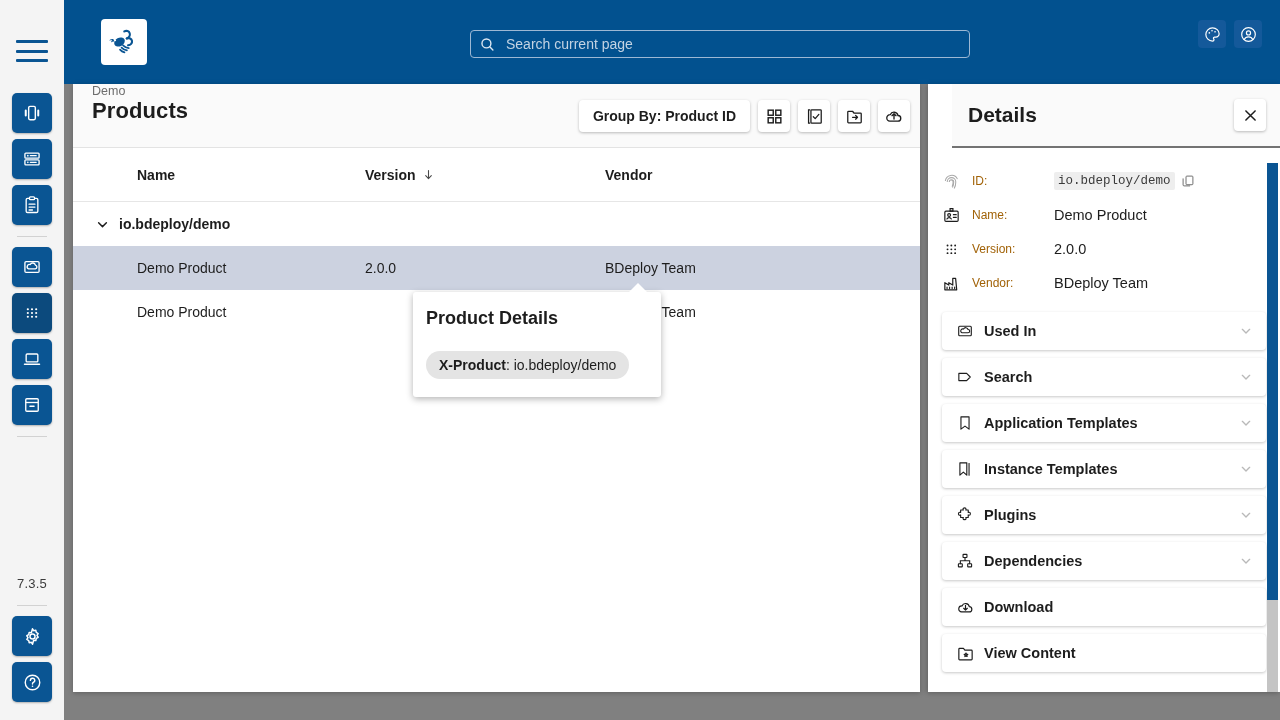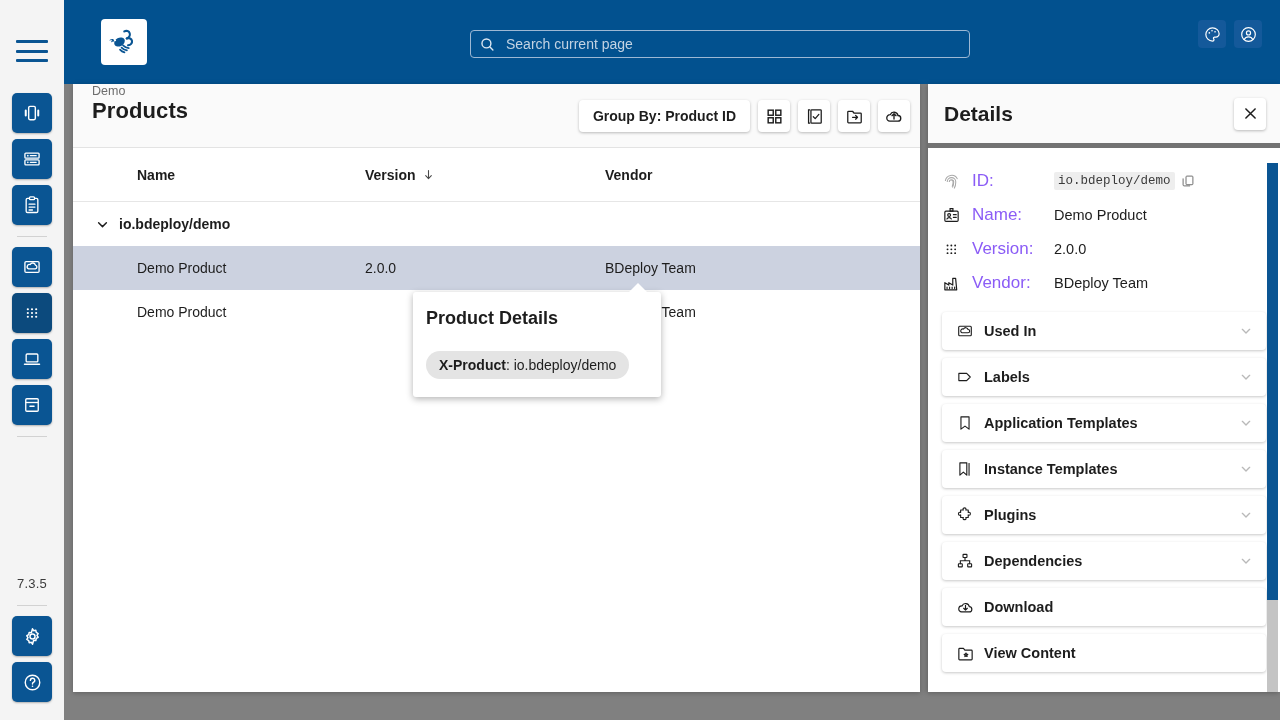--- a/index.html
+++ b/index.html
@@ -168,35 +168,36 @@
 
   
   .details {
     position: absolute; left: 928px; top: 84px;
     width: 352px; height: 608px;
     background: #ffffff;
     box-shadow: -1px 1px 5px rgba(0,0,0,0.25);
     overflow: hidden;
   }
   .details-head {
-    height: 64px; background: #fafafa; border-bottom: 5px solid #737373;
+    height: 64px; background: #fafafa; border-bottom: 2px solid #737373;
     display: flex; align-items: center; padding: 0 14px 0 16px;
     justify-content: space-between;
+    margin-left: 24px;
   }
   .details-title { font-size: 21px; font-weight: bold; color: #1d1d1d; }
   .close-btn {
     width: 32px; height: 32px; border-radius: 4px; background: #fff;
     box-shadow: 0 1px 3px rgba(0,0,0,0.26);
     display: flex; align-items: center; justify-content: center; cursor: pointer;
   }
   .details-body { padding: 16px 16px 0 14px; position: relative; }
   .kv { display: flex; align-items: center; height: 34px; }
   .kv-icon { width: 30px; display: flex; align-items: center; justify-content: flex-start; color: #1d1d1d; }
   .kv-icon.muted { color: #a9a9a9; }
-  .kv-label { width: 82px; font-size: 17px; color: #8b5cf6; }
+  .kv-label { width: 82px; font-size: 12px; color: #a16207; }
   .kv-val { font-size: 14.5px; color: #1d1d1d; display: flex; align-items: center; gap: 6px; }
   .mono-chip {
     font-family: "Liberation Mono", monospace; font-size: 12.5px;
     background: #eeeeee; color: #3a3a3a; padding: 2px 4px; border-radius: 2px;
   }
   .copy-ic { color: #6f6f6f; cursor: pointer; display: flex; }
 
   .acc-list { margin-top: 12px; padding: 0 14px 0 14px; }
   .acc {
     height: 38px; background: #fff; border-radius: 4px;
@@ -564,21 +565,21 @@
           </svg>
         </div>
       </div>
 
       <div class="acc">
         <div class="acc-icon">
           <svg width="18" height="18" viewBox="0 0 24 24" fill="none" stroke="#1d1d1d" stroke-width="1.5">
             <path d="M3.8 7.2h10.4L19 12l-4.8 4.8H3.8z" stroke-linejoin="round"></path>
           </svg>
         </div>
-        <div class="acc-label">Labels</div>
+        <div class="acc-label">Search</div>
         <div class="acc-chev">
           <svg width="16" height="16" viewBox="0 0 24 24" fill="none" stroke="#b9b9b9" stroke-width="2">
             <path d="M6.5 9.5l5.5 5.5 5.5-5.5" stroke-linecap="round" stroke-linejoin="round"></path>
           </svg>
         </div>
       </div>
 
       <div class="acc">
         <div class="acc-icon">
           <svg width="18" height="18" viewBox="0 0 24 24" fill="none" stroke="#1d1d1d" stroke-width="1.5">

